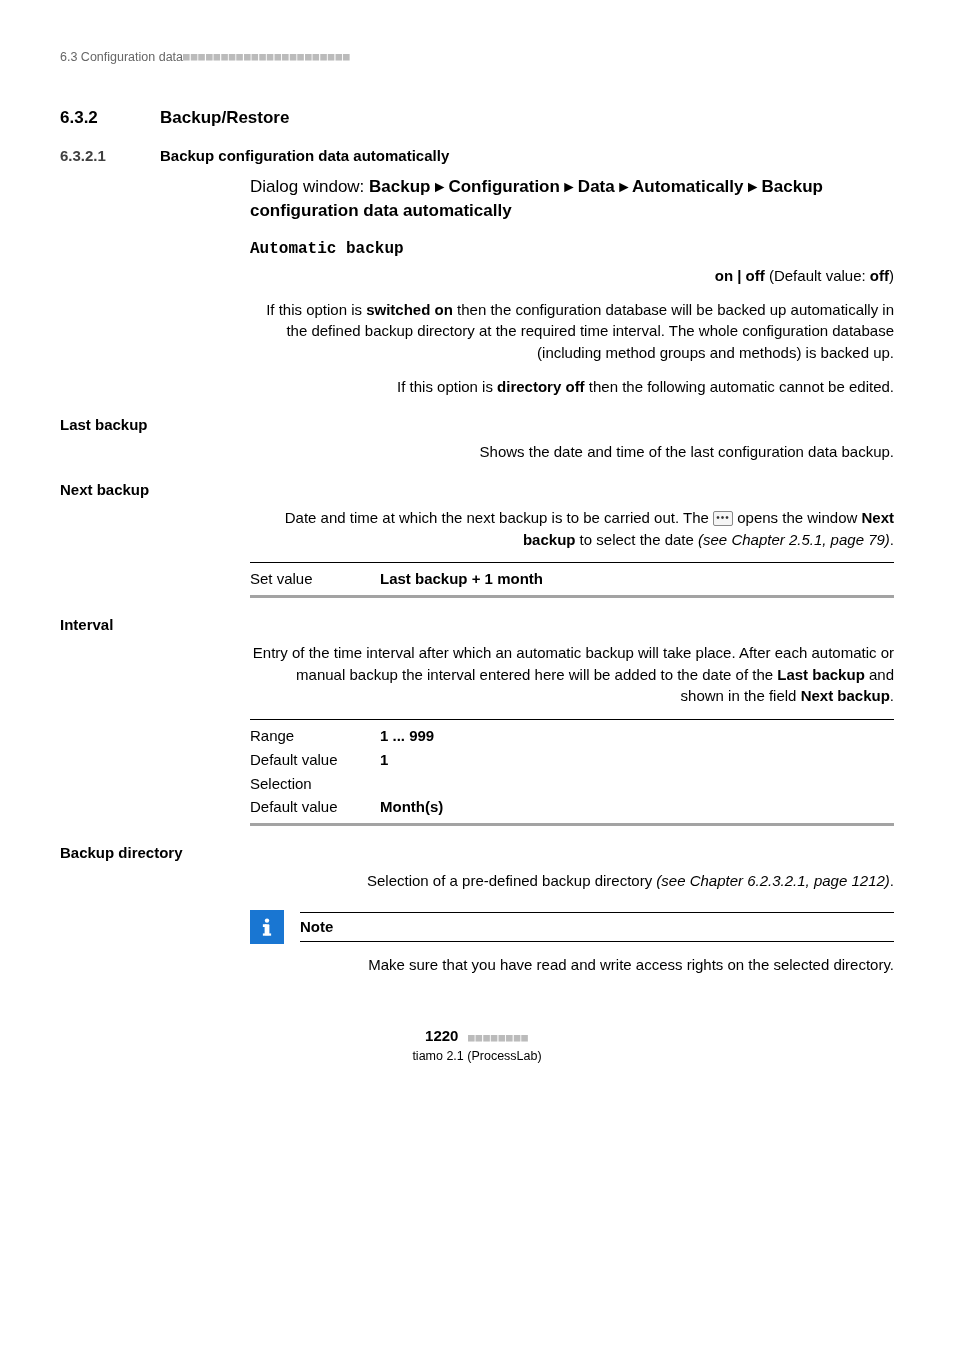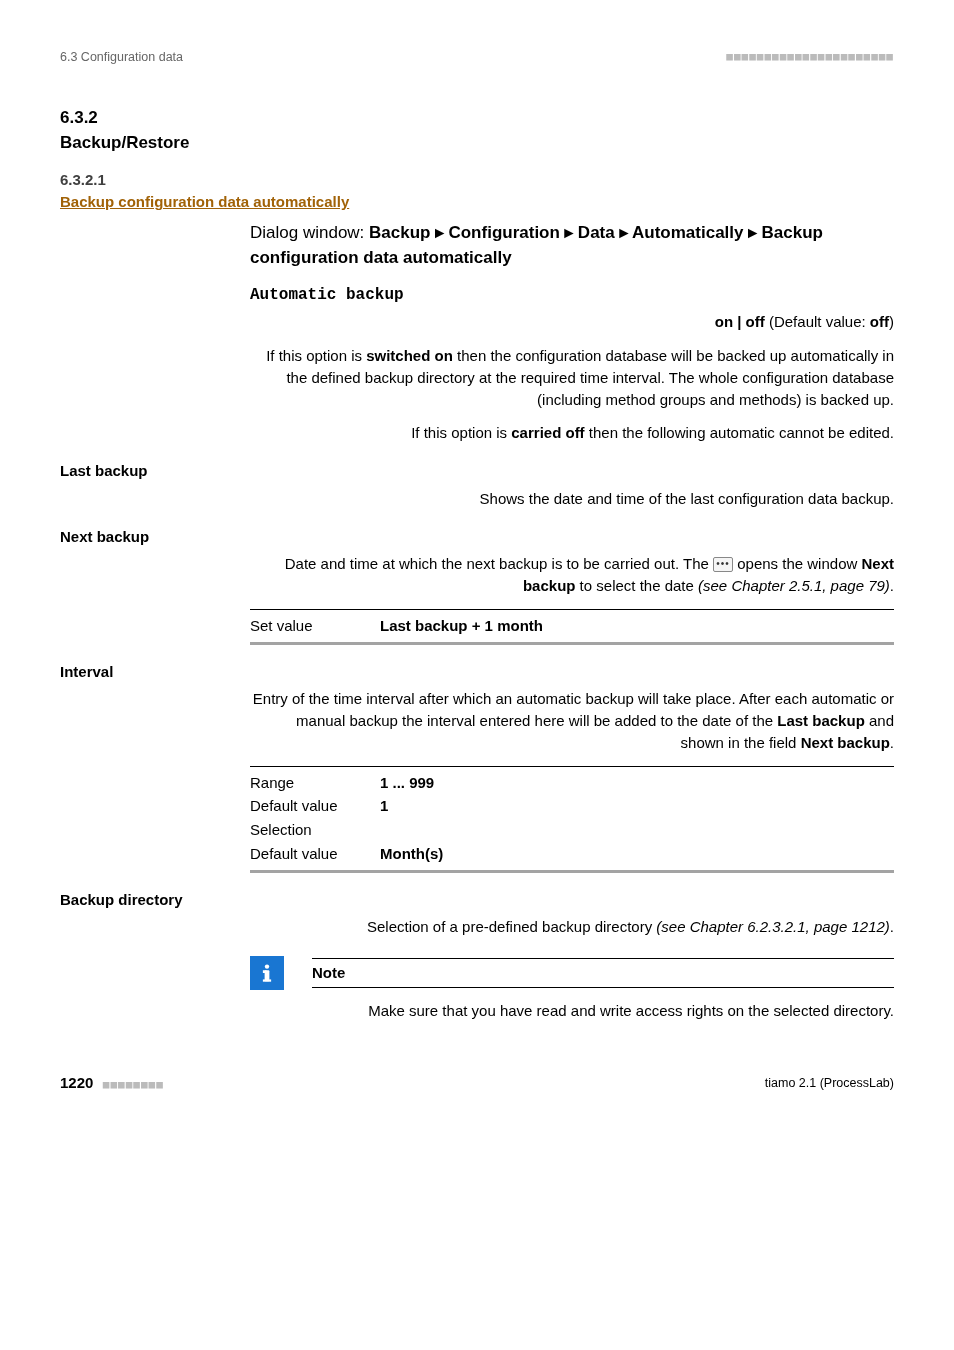--- a/index.html
+++ b/index.html
@@ -8,54 +8,53 @@
     background: #fff;
     color: #000;
     width: 954px;
     margin: 0 auto;
     padding: 48px 60px 40px 60px;
     font-size: 15px;
     line-height: 1.45;
   }
   .top-bar {
     display: flex;
-    justify-content: space-between;
+    justify-content: flex-start;
     align-items: center;
     font-size: 12.5px;
     color: #666;
     margin-bottom: 40px;
   }
   .top-bar .dots {
     letter-spacing: 1px;
     color: #bbb;
     font-family: monospace;
     font-size: 11px;
   }
   .row {
     display: flex;
     margin-bottom: 6px;
-    flex-direction: column;
   }
   .num-col {
     width: 100px;
     flex-shrink: 0;
     font-weight: 700;
   }
   .body-col {
     flex: 1;
   }
   .indent {
     margin-left: 190px;
   }
   .h2-row { margin-top: 10px; margin-bottom: 14px; }
   .h2-row .num-col { font-size: 17px; }
   .h2-row .body-col { font-size: 17px; font-weight: 700; }
   .h3-row { margin-bottom: 8px; }
   .h3-row .num-col { font-size: 15px; color: #404040; }
-  .h3-row .body-col { font-size: 15px; font-weight: 700; color: #a16207; text-decoration: underline; }
+  .h3-row .body-col { font-size: 15px; font-weight: 700; color: #000000; }
   .dialog-line {
     font-size: 17px;
     margin-bottom: 14px;
   }
   .h4 {
     font-size: 16px;
     font-weight: 700;
     margin-bottom: 4px;
     font-family: Liberation Mono, monospace;
   }
@@ -92,21 +91,21 @@
     color: #333;
     position: relative;
     top: -1px;
   }
   .note-block {
     margin-top: 18px;
   }
   .note-header {
     display: flex;
     align-items: center;
-    gap: 28px;
+    gap: 16px;
     margin-bottom: 10px;
   }
   .note-icon {
     width: 34px;
     height: 34px;
     background: #1976d2;
     display: flex;
     align-items: center;
     justify-content: center;
     flex-shrink: 0;
@@ -120,20 +119,21 @@
   }
   .note-text {
     margin-left: 0;
   }
   .footer {
     display: flex;
     justify-content: space-between;
     align-items: center;
     margin-top: 50px;
     font-size: 12.5px;
+    flex-direction: column;
   }
   .footer .pagenum { font-weight: 700; font-size: 15px; }
   .footer .dots {
     letter-spacing: 1px;
     color: #bbb;
     font-family: monospace;
     font-size: 11px;
     margin-left: 6px;
   }
 </style>
@@ -160,21 +160,21 @@
 </div>
 
 <div class="indent h4">Automatic backup</div>
 <div class="indent para">
   <b>on | off</b><span> (Default value: </span><b>off</b><span>)</span>
 </div>
 <div class="indent para">
   <span>If this option is </span><b>switched on</b><span> then the configuration database will be backed up automatically in the defined backup directory at the required time interval. The whole configuration database (including method groups and methods) is backed up.</span>
 </div>
 <div class="indent para">
-  <span>If this option is </span><b>carried off</b><span> then the following automatic cannot be edited.</span>
+  <span>If this option is </span><b>directory off</b><span> then the following automatic cannot be edited.</span>
 </div>
 
 <div class="field-row">
   <div class="field-label">Last backup</div>
   <div class="field-body"></div>
 </div>
 <div class="indent para">Shows the date and time of the last configuration data backup.</div>
 
 <div class="field-row">
   <div class="field-label">Next backup</div>

